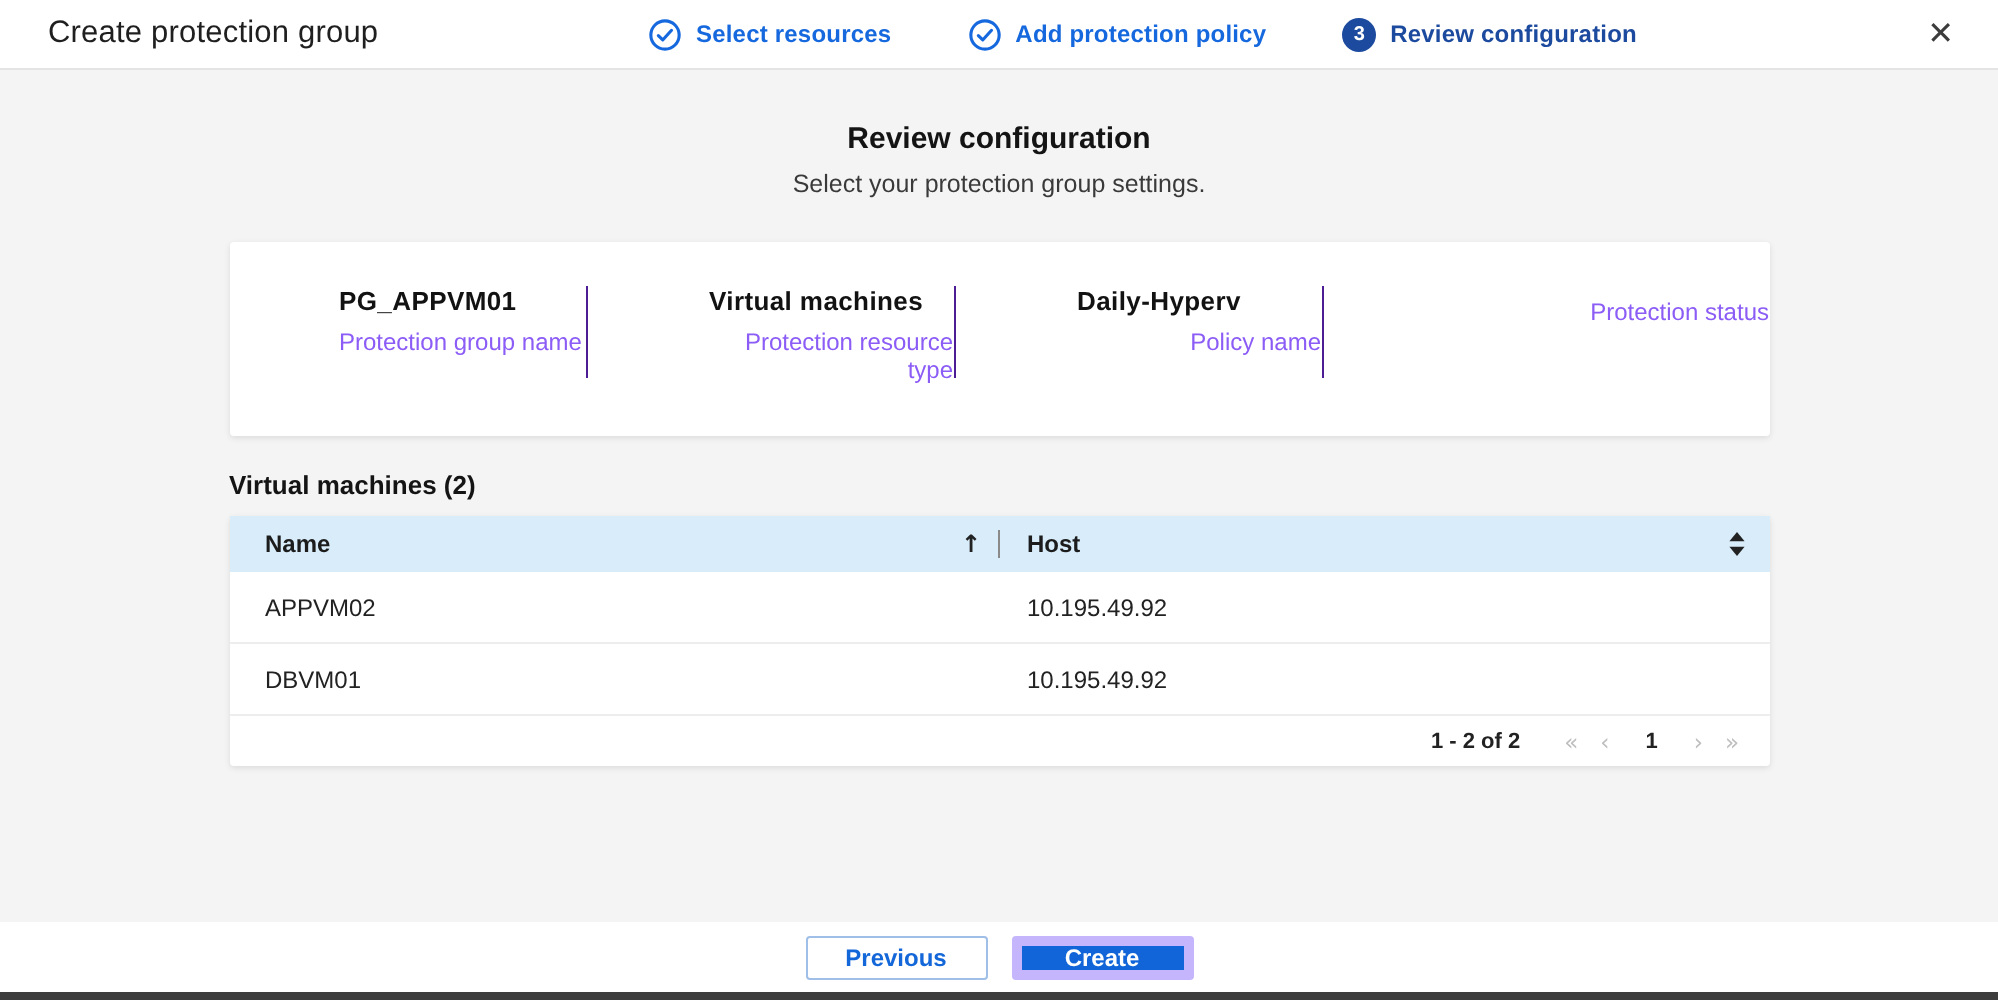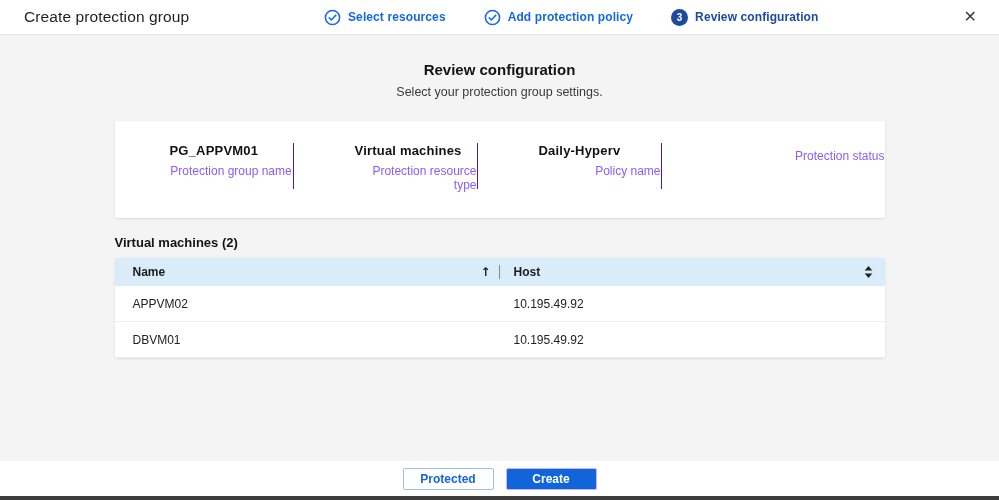--- a/index.html
+++ b/index.html
@@ -101,21 +101,21 @@
     display: flex;
     align-items: flex-start;
     padding-top: 22px;
   }
   .summary-cell { padding-left: 61px; }
   .summary-cell.c0 { flex: 0 0 178px; padding-left: 55px; }
   .summary-cell.c1 { flex: 0 0 184px; }
   .summary-cell.c2 { flex: 0 0 184px; }
   .summary-cell.c3 { flex: 1 1 auto; }
   .summary-cell.divided { border-left: 1px solid #4c1d95; height: 46px; text-align: right; }
-  .summary-cell.c0 { border-left: none; text-align: center; }
+  .summary-cell.c0 { border-left: none; }
   .summary-value {
     font-size: 13px;
     font-weight: 700;
     color: #121212;
     letter-spacing: .2px;
     display: flex;
     align-items: center;
     gap: 7px;
   }
   .summary-label { margin-top: 6px; font-size: 12px; color: #8b5cf6; }
@@ -218,21 +218,21 @@
     font-family: "Liberation Sans", sans-serif;
   }
   .btn-secondary {
     background: #fff;
     color: #1467d9;
     border: 1px solid #9fbfe8;
   }
   .btn-primary {
     background: #1165d8;
     color: #fff;
-    border: 1px solid #c4b5fd;
+    border: 5px solid #c4b5fd;
   }
   .bottom-strip { flex: 0 0 4px; background: #3d3d3d; }
 </style>
 </head>
 <body>
 
 <div class="page">
 
   <header class="topbar">
     <div class="topbar-title">Create protection group</div>
@@ -305,22 +305,30 @@
 
       <div class="t-row">
         <div class="t-cell-name">APPVM02</div>
         <div class="t-cell-host">10.195.49.92</div>
       </div>
       <div class="t-row">
         <div class="t-cell-name">DBVM01</div>
         <div class="t-cell-host">10.195.49.92</div>
       </div>
 
+      <div class="t-pagination">
+        <span class="pg-summary">1 - 2 of 2</span>
+        <button class="pg-btn">«</button>
+        <button class="pg-btn">‹</button>
+        <span class="pg-page">1</span>
+        <button class="pg-btn">›</button>
+        <button class="pg-btn">»</button>
+      </div>
     </section>
   </main>
 
   <footer class="footer">
-    <button class="btn btn-secondary">Protected</button>
+    <button class="btn btn-secondary">Previous</button>
     <button class="btn btn-primary">Create</button>
   </footer>
 
   <div class="bottom-strip"></div>
 </div>
 
 </body></html>

